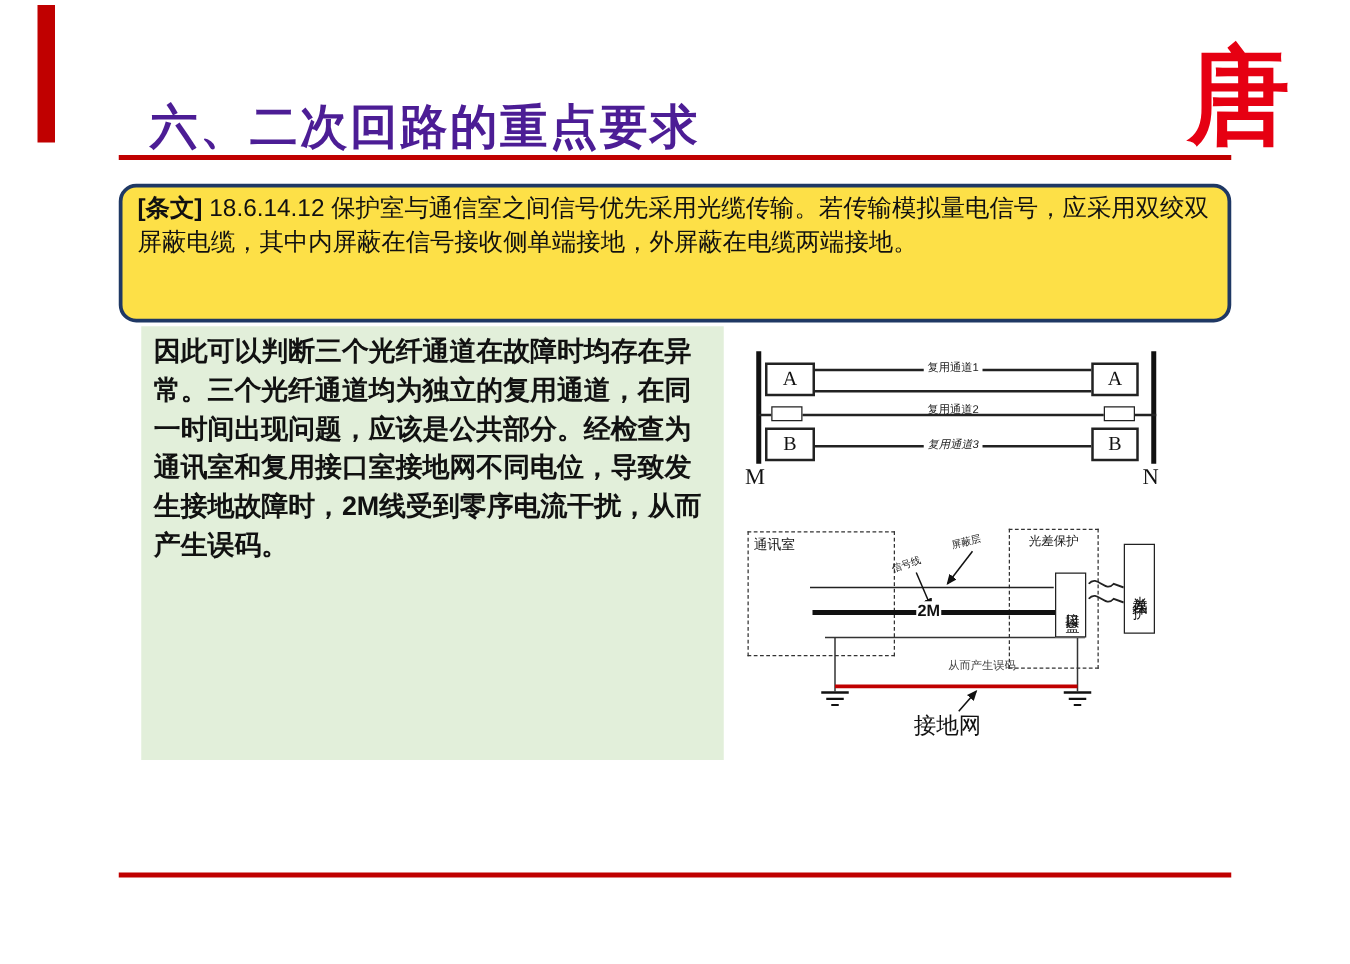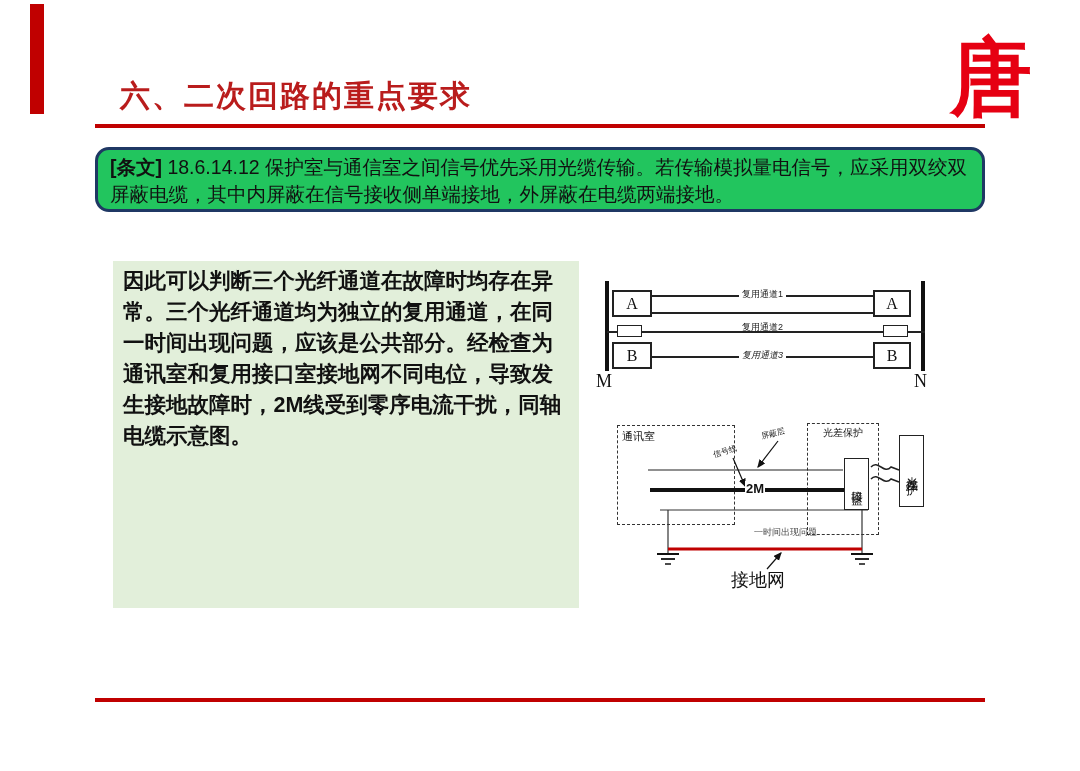--- a/index.html
+++ b/index.html
@@ -1,27 +1,27 @@
 <!DOCTYPE html>
 <html><head>
 <meta charset="utf-8">
 <style>
   * { margin:0; padding:0; box-sizing:border-box; }
   html,body { background:#fff; }
   body { font-family:"Liberation Sans","DejaVu Sans",sans-serif; }
   .slide { position:relative; width:1080px; height:771px; background:#ffffff; overflow:hidden; }
 
   .corner-bar { position:absolute; left:30px; top:4px; width:14px; height:110px; background:#C00000; }
-  .page-title { position:absolute; left:120px; top:76px; font-size:30px; font-weight:bold; color:#b91c1c; letter-spacing:2px; }
+  .page-title { position:absolute; left:120px; top:76px; font-size:38px; font-weight:bold; color:#4c1d95; letter-spacing:2px; }
   .divider { position:absolute; left:95px; width:890px; height:4px; background:#C00000; }
   .divider.top { top:124px; }
   .divider.bottom { top:698px; }
   .logo { position:absolute; left:946px; top:30px; width:90px; height:96px; color:#E60012; font-size:82px; font-weight:bold; line-height:96px; text-align:center; transform:scaleY(1.04); }
 
-  .clause-box { position:absolute; left:95px; top:147px; width:890px; height:65px; border:3px solid #1F3864; border-radius:14px; background:#22c55e; padding:4px 12px 0 12px; font-size:19.5px; line-height:27px; color:#111; }
+  .clause-box { position:absolute; left:95px; top:147px; width:890px; height:111px; border:3px solid #1F3864; border-radius:14px; background:#fde047; padding:4px 12px 0 12px; font-size:19.5px; line-height:27px; color:#111; }
   .clause-box b { font-weight:bold; }
 
   .example-box { position:absolute; left:113px; top:261px; width:466px; height:347px; background:#E2EFDA; padding:5px 10px 0 10px; font-size:21.5px; line-height:31px; color:#111; font-weight:600; }
   .example-box p { margin:0; }
   .example-box b { font-weight:bold; }
 
   
   .d1 { position:absolute; left:595px; top:275px; width:345px; height:122px; }
   .d1 .bus { position:absolute; width:4px; height:90px; top:6px; background:#111; }
   .d1 .bus.left { left:10px; } .d1 .bus.right { left:326px; }
@@ -29,31 +29,31 @@
   .d1 .wire { position:absolute; height:2px; background:#222; left:57px; width:221px; }
   .d1 .wire.mid { left:12px; width:318px; }
   .d1 .chlabel { position:absolute; left:57px; width:221px; text-align:center; font-size:9px; color:#222; }
   .d1 .chlabel span { background:#fff; padding:0 3px; }
   .d1 .fuse { position:absolute; width:25px; height:12px; border:1.5px solid #222; background:#fff; top:50px; }
   .d1 .buslabel { position:absolute; top:96px; font-family:"Liberation Serif","DejaVu Serif",serif; font-size:18px; color:#111; }
 
   
   .d2 { position:absolute; left:595px; top:408px; width:395px; height:192px; }
   .d2 .room { position:absolute; border:1.5px dashed #333; background:transparent; z-index:1; }
-  .d2 .room.left { left:22px; top:17px; width:118px; height:100px; }
+  .d2 .room.left { left:3px; top:17px; width:118px; height:100px; }
   .d2 .room.right { left:212px; top:15px; width:72px; height:112px; }
   .d2 .roomlabel { display:inline-block; font-size:11px; color:#111; padding:2px 4px; }
   .d2 .room.right .roomlabel { display:block; text-align:center; font-size:10px; padding:2px 0; }
   .d2 svg { position:absolute; left:0; top:0; z-index:2; }
   .d2 .solidbox { position:absolute; border:1.5px solid #222; background:#fff; z-index:3; display:flex; align-items:center; justify-content:center; }
   .d2 .iface { left:249px; top:50px; width:25px; height:52px; }
   .d2 .prot  { left:304px; top:27px; width:25px; height:72px; }
   .d2 .vtext { writing-mode:vertical-rl; font-size:11.5px; letter-spacing:2px; color:#111; }
   .d2 .lab { position:absolute; z-index:4; color:#111; }
-  .d2 .lab-2m { left:150px; top:73px; font-size:13px; font-weight:bold; background:#fff; padding:0 1px; }
+  .d2 .lab-2m { left:138px; top:73px; font-size:13px; font-weight:bold; background:#fff; padding:0 1px; }
   .d2 .lab-signal { left:118px; top:38px; font-size:8px; transform:rotate(-18deg); color:#222; }
   .d2 .lab-shield { left:166px; top:20px; font-size:8px; transform:rotate(-14deg); color:#222; }
   .d2 .lab-note { left:108px; top:118px; width:165px; text-align:center; font-size:9px; color:#444; }
   .d2 .lab-gnet { left:136px; top:160px; font-size:18px; }
 </style>
 </head>
 <body>
 
 <div class="slide">
 
@@ -61,21 +61,21 @@
 
   <div class="page-title">六、二次回路的重点要求</div>
   <div class="divider top"></div>
   <div class="logo">唐</div>
 
   <div class="clause-box">
     <b>[条文]</b><span> 18.6.14.12 保护室与通信室之间信号优先采用光缆传输。若传输模拟量电信号，应采用双绞双屏蔽电缆，其中内屏蔽在信号接收侧单端接地，外屏蔽在电缆两端接地。</span>
   </div>
 
   <div class="example-box">
-    <p><span>因此可以判断三个光纤通道在故障时均存在异常。三个光纤通道均为独立的复用通道，在同 一时间出现问题，应该是公共部分。经检查为通讯室和复用接口室接地网不同电位，导致发生接地故障时，2M线受到零序电流干扰，同轴电缆示意图。</span></p>
+    <p><span>因此可以判断三个光纤通道在故障时均存在异常。三个光纤通道均为独立的复用通道，在同 一时间出现问题，应该是公共部分。经检查为通讯室和复用接口室接地网不同电位，导致发生接地故障时，2M线受到零序电流干扰，从而产生误码。</span></p>
   </div>
 
   <div class="d1">
     <div class="bus left"></div>
     <div class="bus right"></div>
 
     <div class="relay" style="left:17px; top:15px;">A</div>
     <div class="relay" style="left:278px; top:15px; width:38px;">A</div>
 
     <div class="wire" style="top:20px;"></div>
@@ -141,18 +141,18 @@
     <div class="solidbox iface">
       <span class="vtext">接口盒</span>
     </div>
     <div class="solidbox prot">
       <span class="vtext" style="font-size:12px;">光差保护</span>
     </div>
 
     <div class="lab lab-2m">2M</div>
     <div class="lab lab-signal">信号线</div>
     <div class="lab lab-shield">屏蔽层</div>
-    <div class="lab lab-note">一时间出现问题</div>
+    <div class="lab lab-note">从而产生误码</div>
     <div class="lab lab-gnet">接地网</div>
   </div>
 
   <div class="divider bottom"></div>
 </div>
 
 </body></html>

